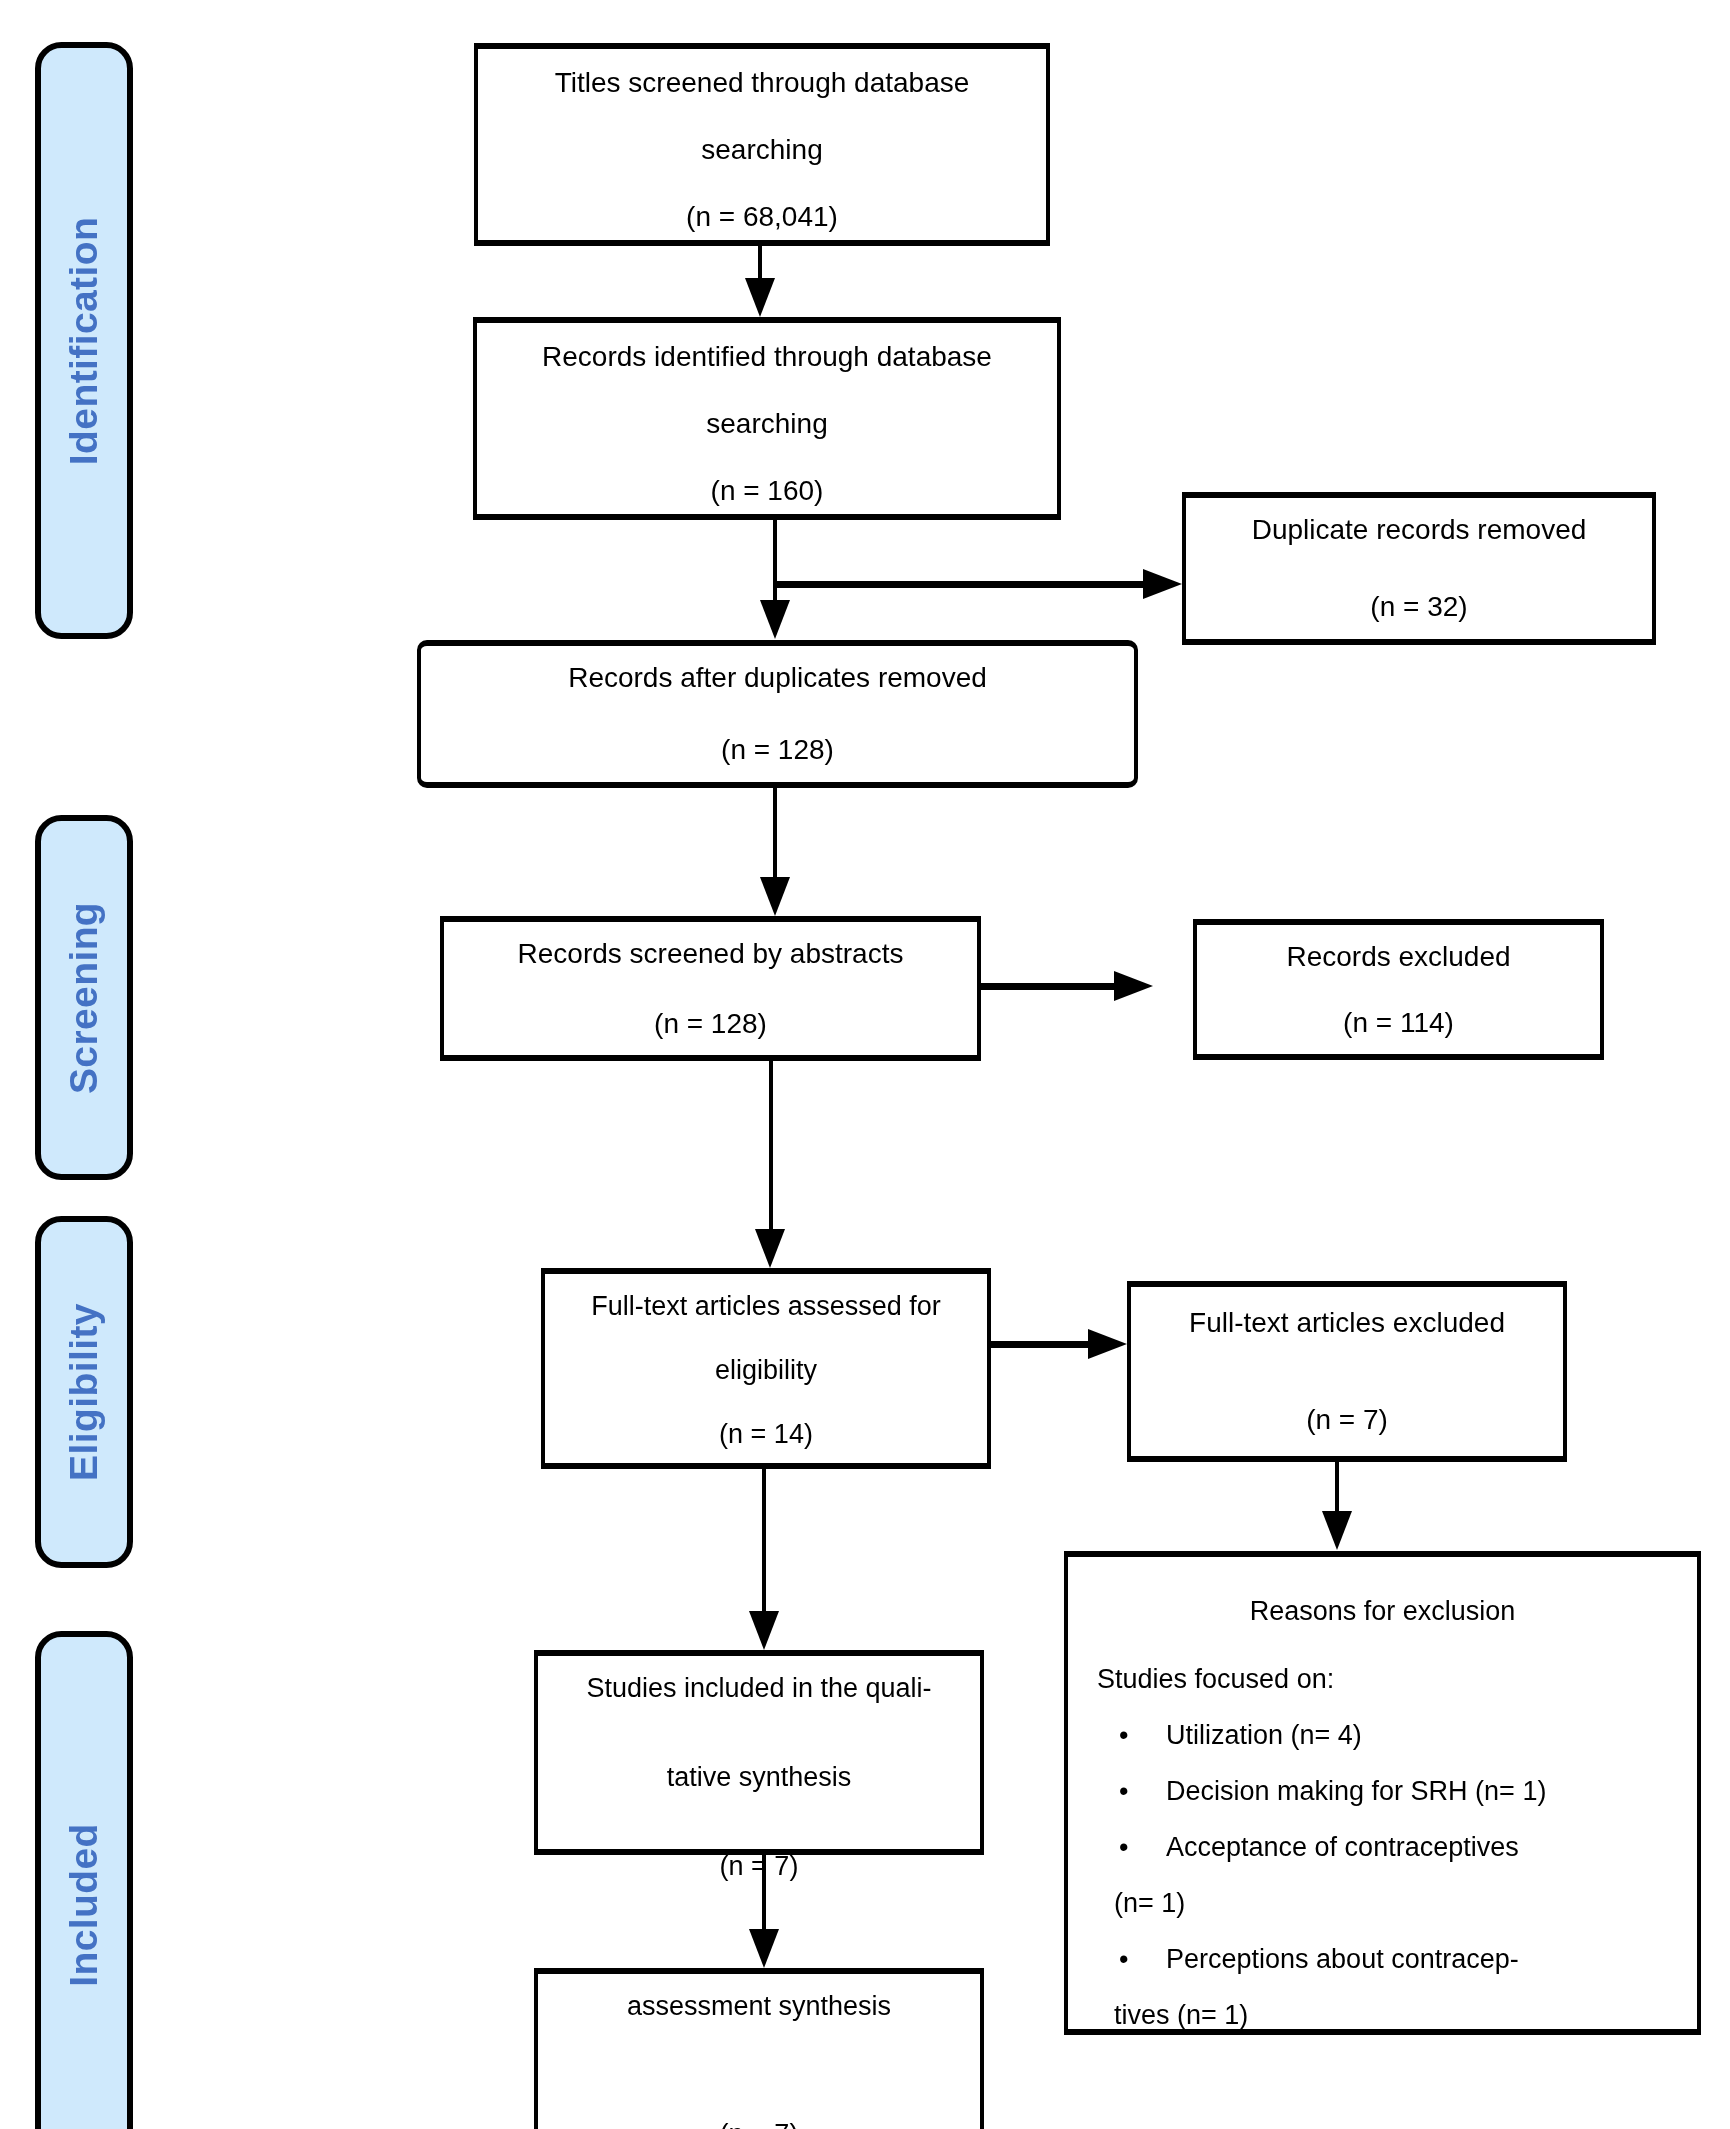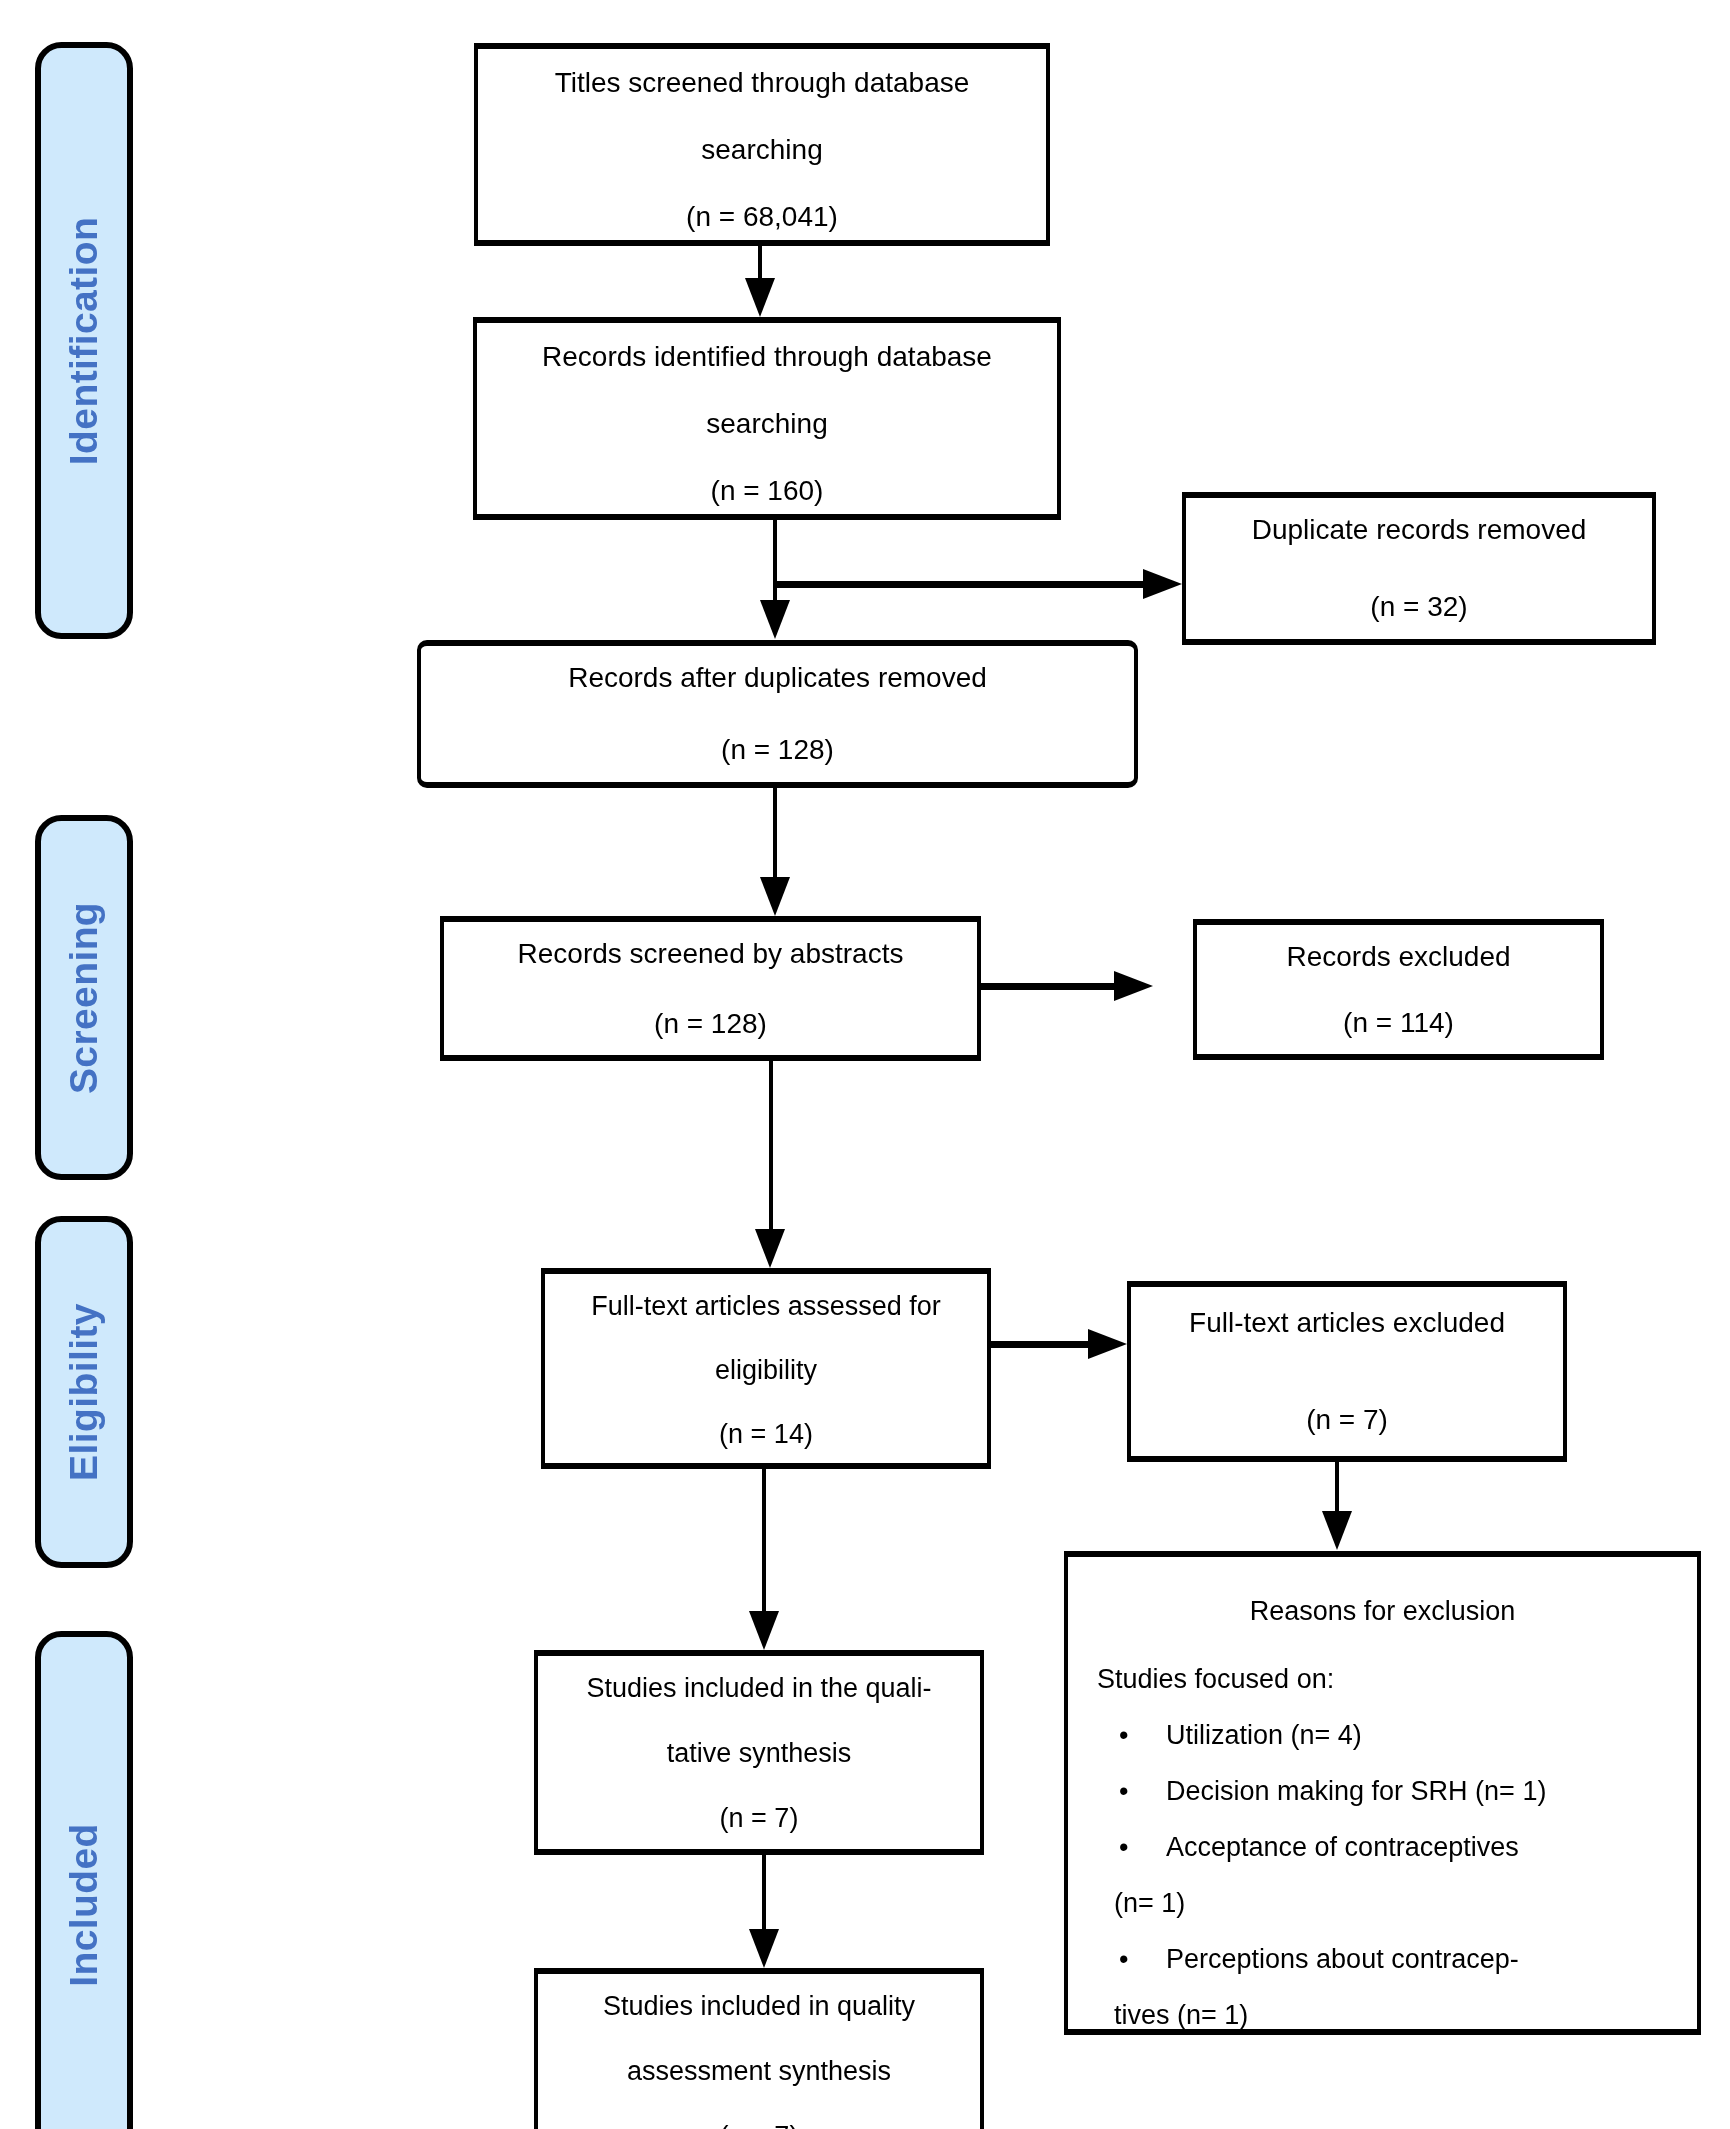--- a/index.html
+++ b/index.html
@@ -61,21 +61,21 @@
   .fbox .ln { display: block; white-space: nowrap; }
 
   #box-titles      { left: 474px; top: 43px;  width: 576px; height: 203px; }
   #box-identified  { left: 473px; top: 317px;  width: 588px; height: 203px; }
   #box-dup         { left: 1182px; top: 492px; width: 474px; height: 153px; line-height: 64px; }
   #box-afterdup    { left: 417px;  top: 640px; width: 721px; height: 148px; line-height: 64px; border-radius: 10px; }
   #box-screened    { left: 440px; top: 916px; width: 541px; height: 145px; line-height: 63px; }
   #box-excluded    { left: 1153px; top: 919px; width: 411px;  height: 141px; line-height: 63px; margin-left: 40px; }
   #box-assessed    { left: 541px; top: 1268px; width: 450px; height: 201px; font-size: 27px; line-height: 64px; }
   #box-ftexcluded  { left: 1127px; top: 1281px; width: 440px; height: 181px; line-height: 72px; }
-  #box-qualitative { left: 534px; top: 1650px; width: 450px; height: 205px; font-size: 27px; line-height: 65px; }
+  #box-qualitative { left: 534px; top: 1650px; width: 450px; height: 205px; font-size: 27px; line-height: 65px; gap: 24px; }
   #box-quality     { left: 534px; top: 1968px; width: 450px; height: 205px; font-size: 27px; line-height: 65px; }
 
   
   #box-reasons {
     left: 1064px; top: 1551px; width: 637px; height: 484px;
     display: block;
     text-align: left;
     font-size: 27px;
     line-height: 56px;
     padding-top: 26.4px;
@@ -208,21 +208,20 @@
     <div class="bullet-cont">tives (n= 1)</div>
   </div>
 
   <div class="fbox" id="box-qualitative">
     <span class="ln">Studies included in the quali-</span>
     <span class="ln">tative synthesis</span>
     <span class="ln">(n = 7)</span>
   </div>
 
   <div class="fbox" id="box-quality">
-    <span class="ln">Studies included in quality</span>
     <span class="ln">assessment synthesis</span>
     <span class="ln">(n = 7)</span>
   </div>
 
   <div class="aline v" id="l-v1"></div>
   <div class="head-down" id="h-v1"></div>
 
   <div class="aline v" id="l-v2"></div>
   <div class="head-down" id="h-v2"></div>
 

